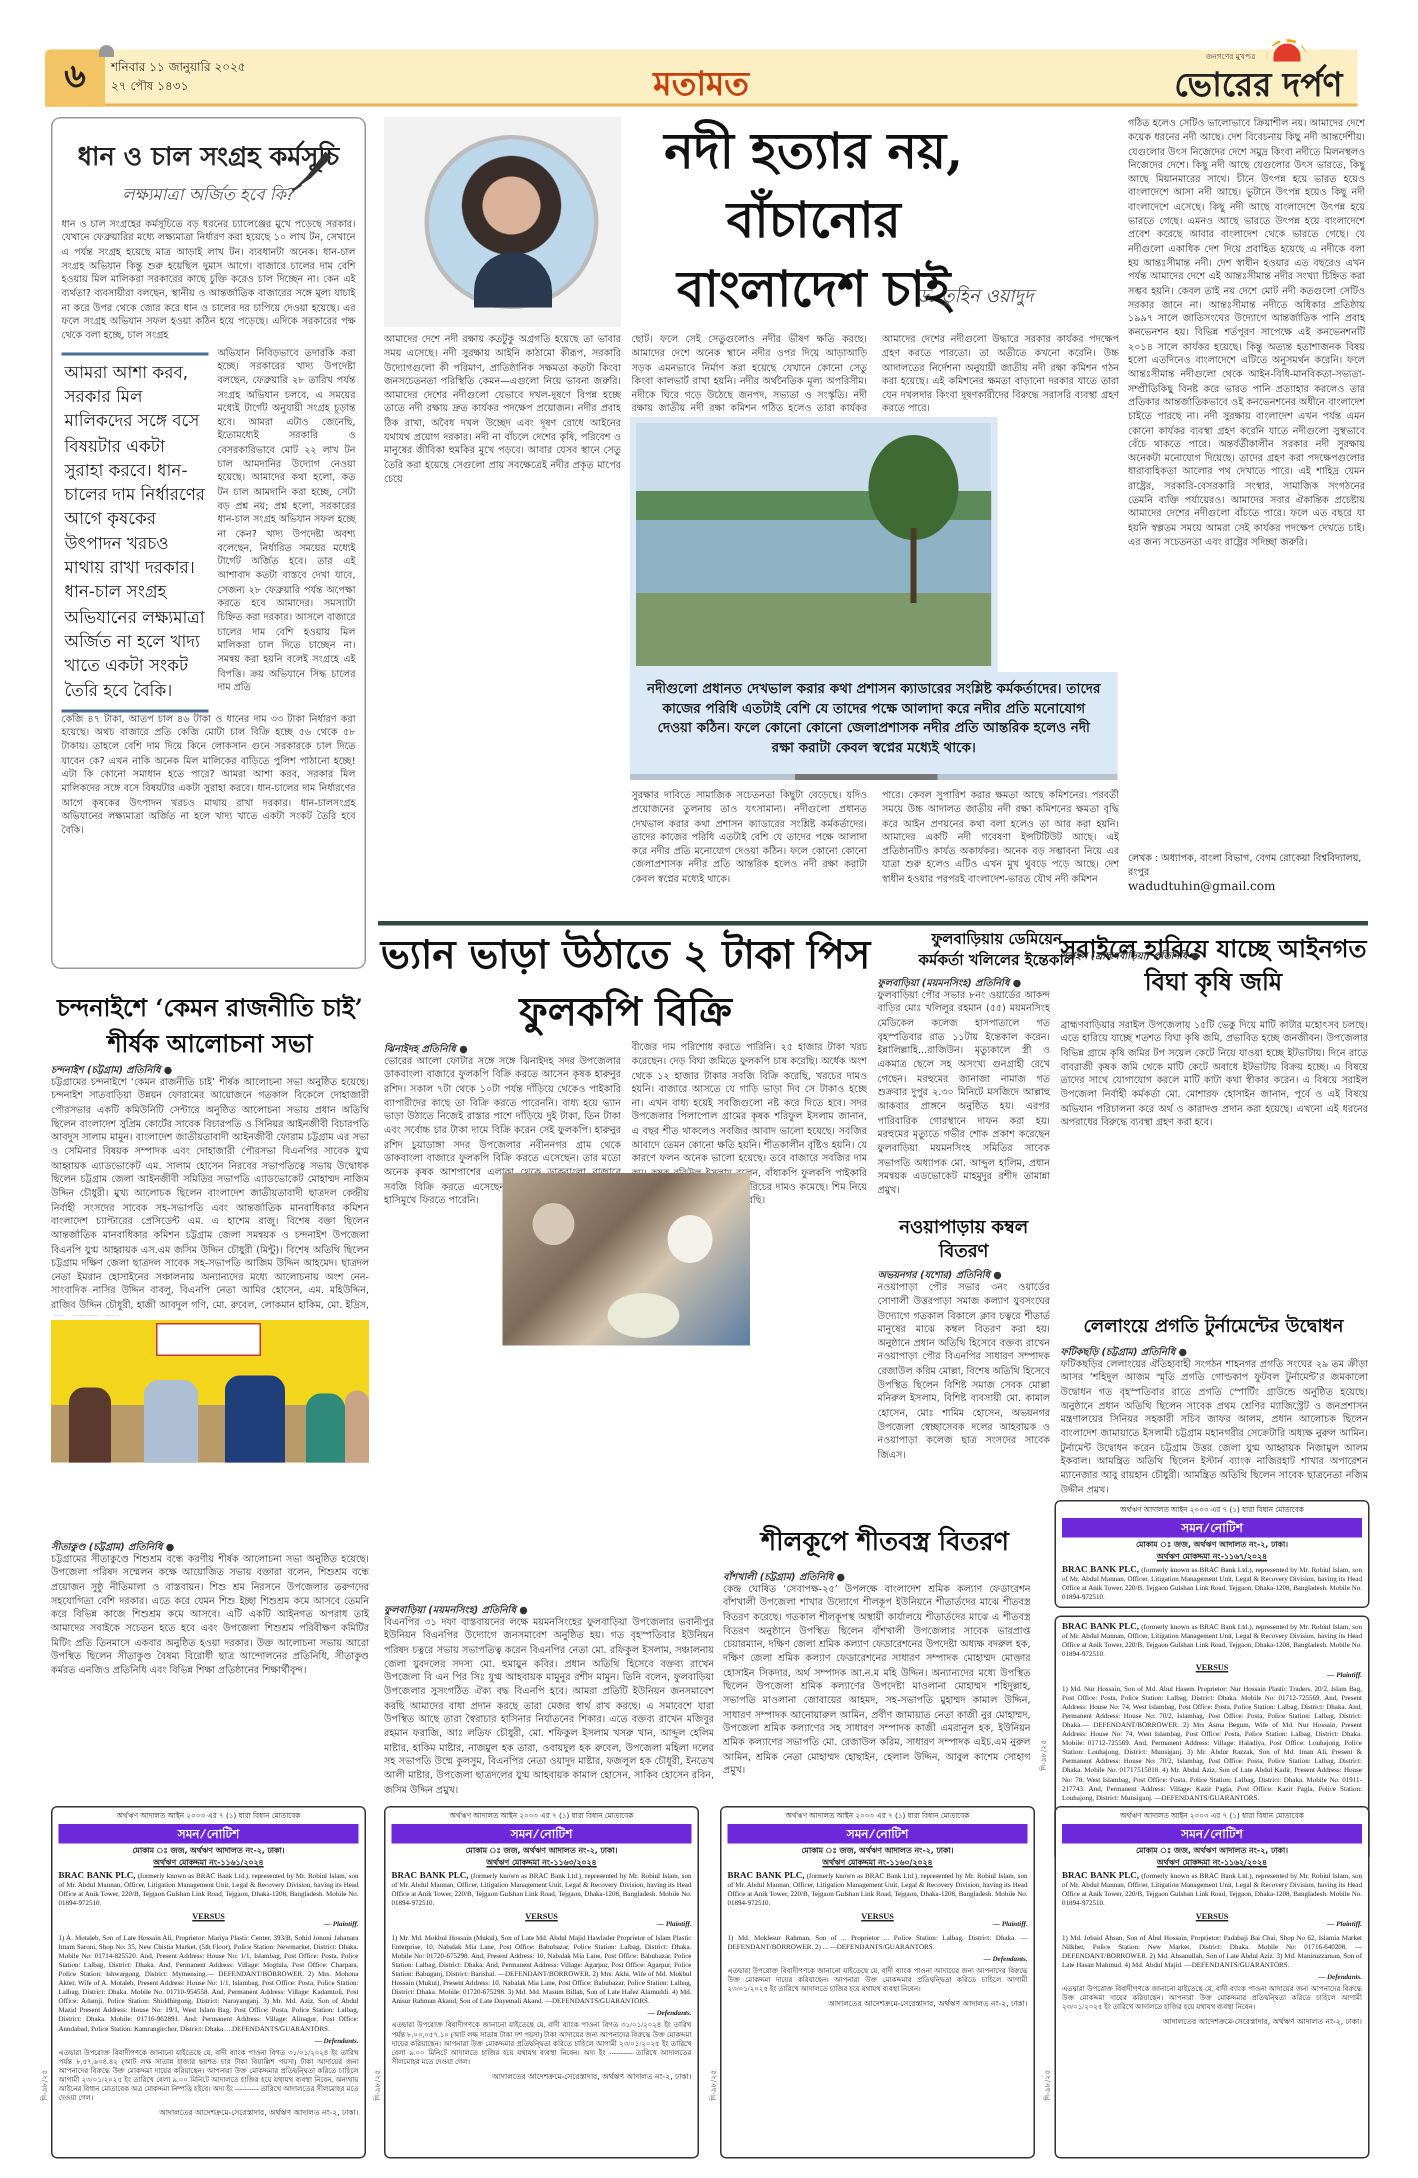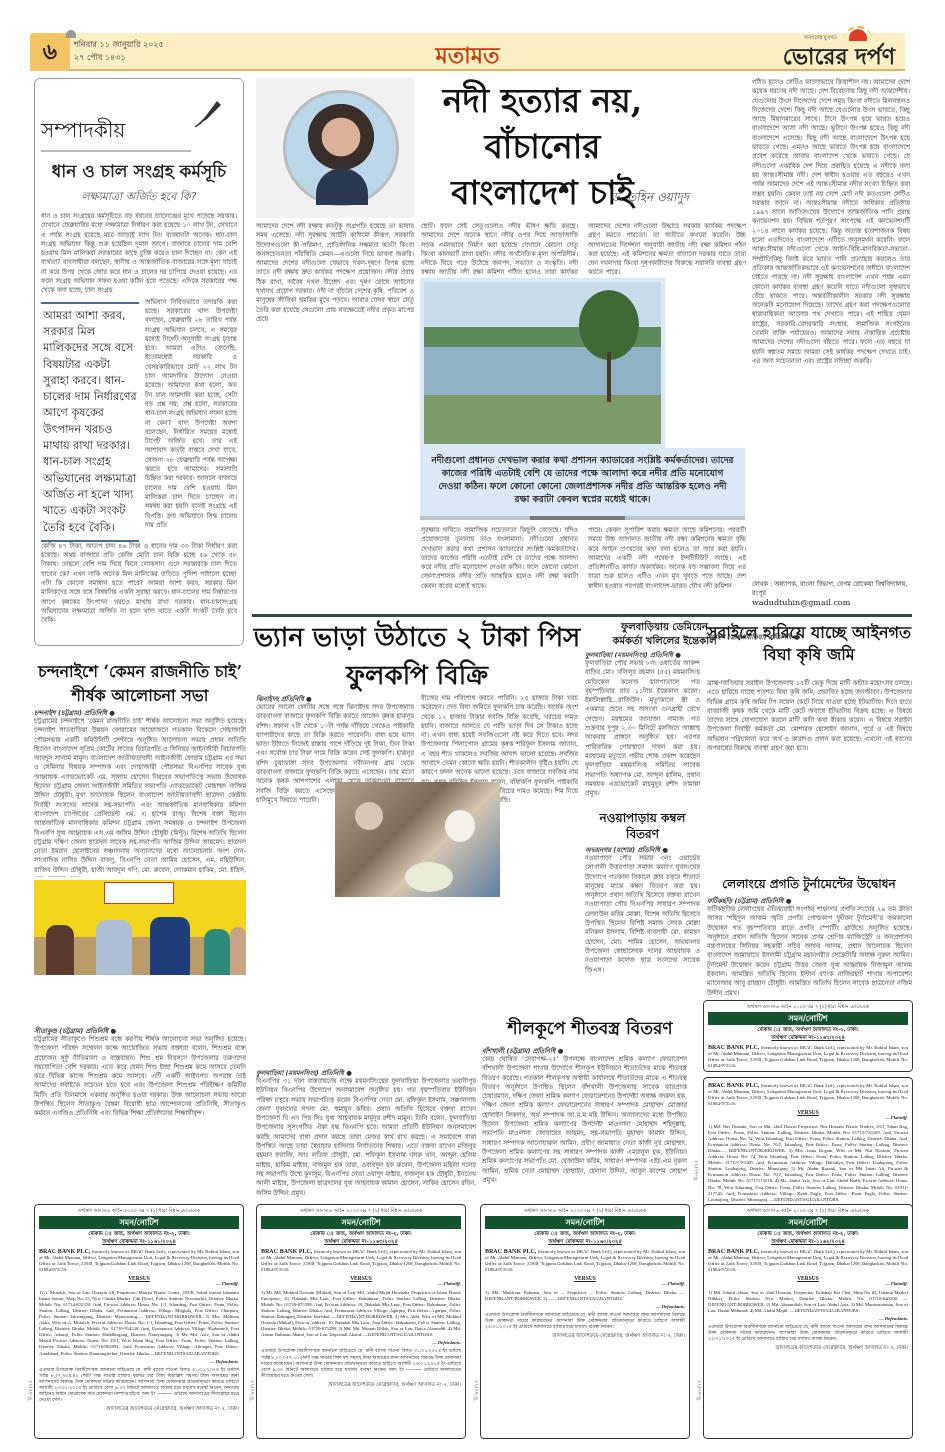--- a/index.html
+++ b/index.html
@@ -41,38 +41,38 @@
   .headline-big { position: absolute; left: 420px; top: 78px; width: 245px; text-align: center; font-size: 33px; font-weight: bold; line-height: 46px; font-family: "DejaVu Serif", serif; color: #111; }
   .byline { position: absolute; left: 444px; top: 188px; width: 245px; text-align: right; font-size: 12px; font-style: italic; color: #444; }
   .op-col { position: absolute; width: 158px; }
   .river-photo { position: absolute; left: 420px; top: 278px; width: 245px; height: 170px; background: linear-gradient(#c8dcec 0 28%, #5c8a5a 28% 40%, #8fb2c4 40% 70%, #7e9a6b 70%); border: 4px solid #dce9f5; }
   .tree { position: absolute; right: 22px; top: 8px; width: 60px; height: 70px; border-radius: 50%; background: #3f6a34; }
   .trunk { position: absolute; right: 50px; top: 70px; width: 4px; height: 50px; background: #4a3a26; }
   .callout { position: absolute; left: 420px; top: 448px; width: 325px; height: 68px; background: #dbe9f6; padding: 6px 10px; font-size: 9px; line-height: 13px; text-align: center; font-weight: bold; color: #222; }
   .callout-bar { position: absolute; left: 420px; top: 516px; width: 325px; height: 4px; background: #b7c4d0; }
   .callout-bar:after { content: ""; position: absolute; left: 110px; top: 0; width: 95px; height: 4px; background: #777; }
   .right-col { position: absolute; left: 752px; top: 78px; width: 158px; }
-  .author-note { font-size: 6.4px; line-height: 9px; margin-top: 12px; }
+  .author-note { font-size: 6.4px; line-height: 9px; margin-top: 0; }
   .author-email { font-size: 8px; font-family: "DejaVu Serif", serif; }
 
   .divider { position: absolute; left: 252px; top: 614px; width: 660px; height: 3px; background: #2f4a42; }
 
   
   .hl-xl { font-family: "DejaVu Serif", serif; font-weight: bold; color: #111; text-align: center; position: absolute; }
   .dateline { font-size: 6.5px; font-weight: bold; font-style: italic; color: #333; }
   .news-text { position: absolute; font-size: 6.4px; line-height: 9.3px; color: #333; text-align: justify; }
   .photo { position: absolute; background: linear-gradient(135deg, #b2a18d, #7d6a58 40%, #d6c6b0 60%, #5c7ea1); }
   .photo-meeting { position: absolute; left: 34px; top: 880px; width: 212px; height: 95px;
     background: linear-gradient(#f3d61c 0 60%, #b99b6a 60%); }
   .person { position: absolute; bottom: 0; border-radius: 10px 10px 0 0; }
 
   
   .notice { position: absolute; border: 1.5px solid #333; border-radius: 4px; padding: 2px 4px; background: #fff; }
   .notice-top { font-size: 4.8px; text-align: center; }
-  .notice-bar { background: #14532d; color: #fff; font-size: 8px; text-align: center; font-weight: bold; margin: 1px 0; }
+  .notice-bar { background: #6d28d9; color: #fff; font-size: 8px; text-align: center; font-weight: bold; margin: 1px 0; font-family: Liberation Mono, monospace; }
   .notice-court { font-size: 5.2px; text-align: center; font-weight: bold; }
   .notice-case { font-size: 5.2px; text-align: center; text-decoration: underline; font-weight: bold; }
   .notice-body { font-size: 4.7px; line-height: 6.1px; font-family: "Liberation Serif", serif; text-align: justify; margin-top: 2px; }
   .notice-body b { font-size: 6px; }
   .notice-versus { text-align: center; font-weight: bold; text-decoration: underline; font-size: 5.5px; }
   .notice-plain { text-align: right; font-style: italic; font-weight: bold; }
   .notice-foot { font-size: 5px; text-align: right; margin-top: 2px; }
   .side-code { position: absolute; font-size: 5px; color: #555; writing-mode: vertical-rl; transform: rotate(180deg); }
 </style>
 </head>
@@ -87,21 +87,20 @@
       <div>শনিবার ১১ জানুয়ারি ২০২৫</div>
       <div>২৭ পৌষ ১৪৩১</div>
     </div>
     <div class="section-title">মতামত</div>
     <div class="logo-sun"></div>
     <div class="logo-tag">জনগণের মুখপত্র</div>
     <div class="logo">ভোরের দর্পণ</div>
   </div>
 
   <div class="editorial">
-    <div class="ed-head">সম্পাদকীয়</div>
     <svg class="pen-icon" viewBox="0 0 34 34">
       <path d="M4 30 L14 20 L26 4 L30 8 L16 22 Z" fill="#333"></path>
       <path d="M4 30 L10 26" stroke="#333" stroke-width="1.5"></path>
     </svg>
     <div class="ed-title">ধান ও চাল সংগ্রহ কর্মসূচি</div>
     <div class="ed-sub">লক্ষ্যমাত্রা অর্জিত হবে কি?</div>
     <div class="small-text ed-body">ধান ও চাল সংগ্রহের কর্মসূচিতে বড় ধরনের চ্যালেঞ্জের মুখে পড়েছে সরকার। যেখানে ফেব্রুয়ারির মধ্যে লক্ষ্যমাত্রা নির্ধারণ করা হয়েছে ১০ লাখ টন, সেখানে এ পর্যন্ত সংগ্রহ হয়েছে মাত্র আড়াই লাখ টন। ব্যবধানটা অনেক। ধান-চাল সংগ্রহ অভিযান কিন্তু শুরু হয়েছিল দুমাস আগে। বাজারে চালের দাম বেশি হওয়ায় মিল মালিকরা সরকারের কাছে চুক্তি করেও চাল দিচ্ছেন না। কেন এই ব্যর্থতা? ব্যবসায়ীরা বলছেন, স্থানীয় ও আন্তর্জাতিক বাজারের সঙ্গে মূল্য যাচাই না করে উপর থেকে জোর করে ধান ও চালের দর চাপিয়ে দেওয়া হয়েছে। এর ফলে সংগ্রহ অভিযান সফল হওয়া কঠিন হয়ে পড়েছে। এদিকে সরকারের পক্ষ থেকে বলা হচ্ছে, চাল সংগ্রহ</div>
     <div class="ed-split">
       <div class="pullquote">আমরা আশা করব, সরকার মিল মালিকদের সঙ্গে বসে বিষয়টার একটা সুরাহা করবে। ধান-চালের দাম নির্ধারণের আগে কৃষকের উৎপাদন খরচও মাথায় রাখা দরকার। ধান-চাল সংগ্রহ অভিযানের লক্ষ্যমাত্রা অর্জিত না হলে খাদ্য খাতে একটা সংকট তৈরি হবে বৈকি।</div>
       <div class="small-text">অভিযান নিবিড়ভাবে তদারকি করা হচ্ছে। সরকারের খাদ্য উপদেষ্টা বলছেন, ফেব্রুয়ারি ২৮ তারিখ পর্যন্ত সংগ্রহ অভিযান চলবে, এ সময়ের মধ্যেই টার্গেট অনুযায়ী সংগ্রহ চূড়ান্ত হবে। আমরা এটাও জেনেছি, ইতোমধ্যেই সরকারি ও বেসরকারিভাবে মোট ২২ লাখ টন চাল আমদানির উদ্যোগ নেওয়া হয়েছে। আমাদের কথা হলো, কত টন চাল আমদানি করা হচ্ছে, সেটা বড় প্রশ্ন নয়; প্রশ্ন হলো, সরকারের ধান-চাল সংগ্রহ অভিযান সফল হচ্ছে না কেন? খাদ্য উপদেষ্টা অবশ্য বলেছেন, নির্ধারিত সময়ের মধ্যেই টার্গেট অর্জিত হবে। তার এই আশাবাদ কতটা বাস্তবে দেখা যাবে, সেজন্য ২৮ ফেব্রুয়ারি পর্যন্ত অপেক্ষা করতে হবে আমাদের। সমস্যাটা চিহ্নিত করা দরকার। আসলে বাজারে চালের দাম বেশি হওয়ায় মিল মালিকরা চাল দিতে চাচ্ছেন না। সমন্বয় করা হয়নি বলেই সংগ্রহে এই বিপত্তি। ক্রয় অভিযানে সিদ্ধ চালের দাম প্রতি</div>

